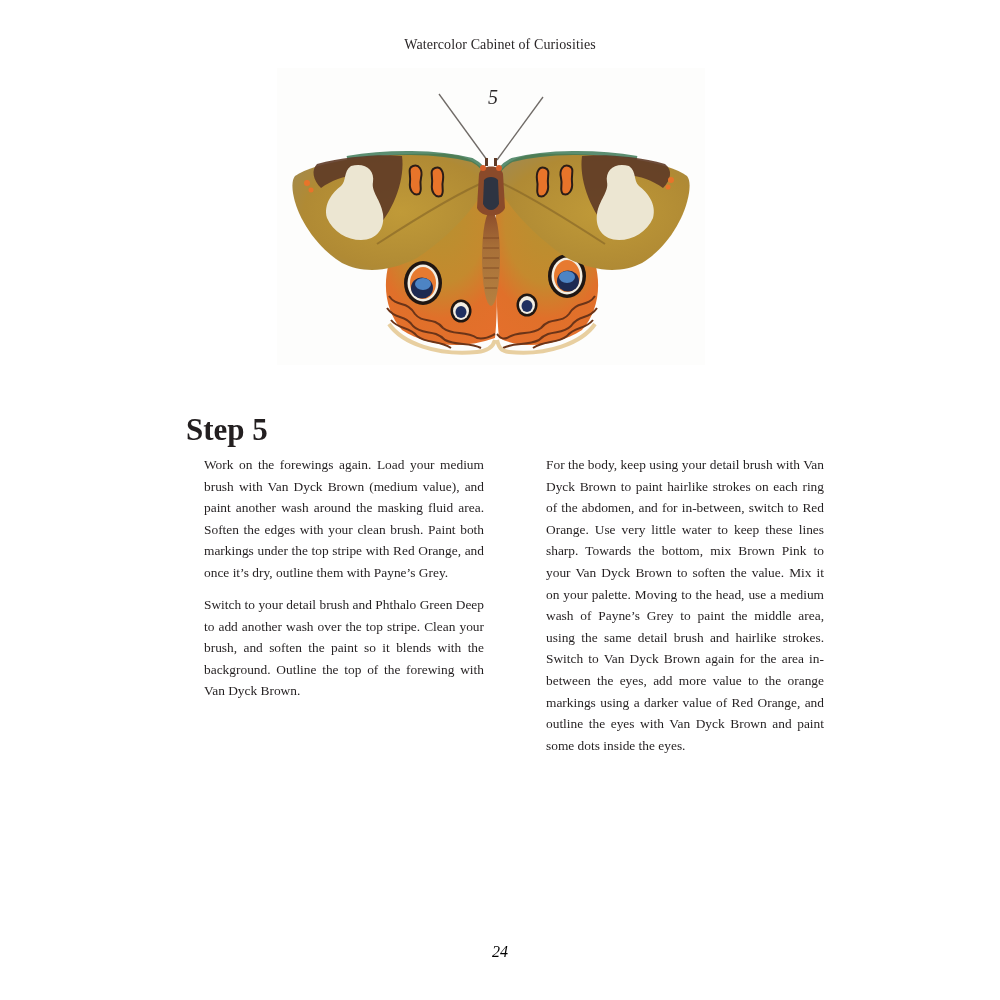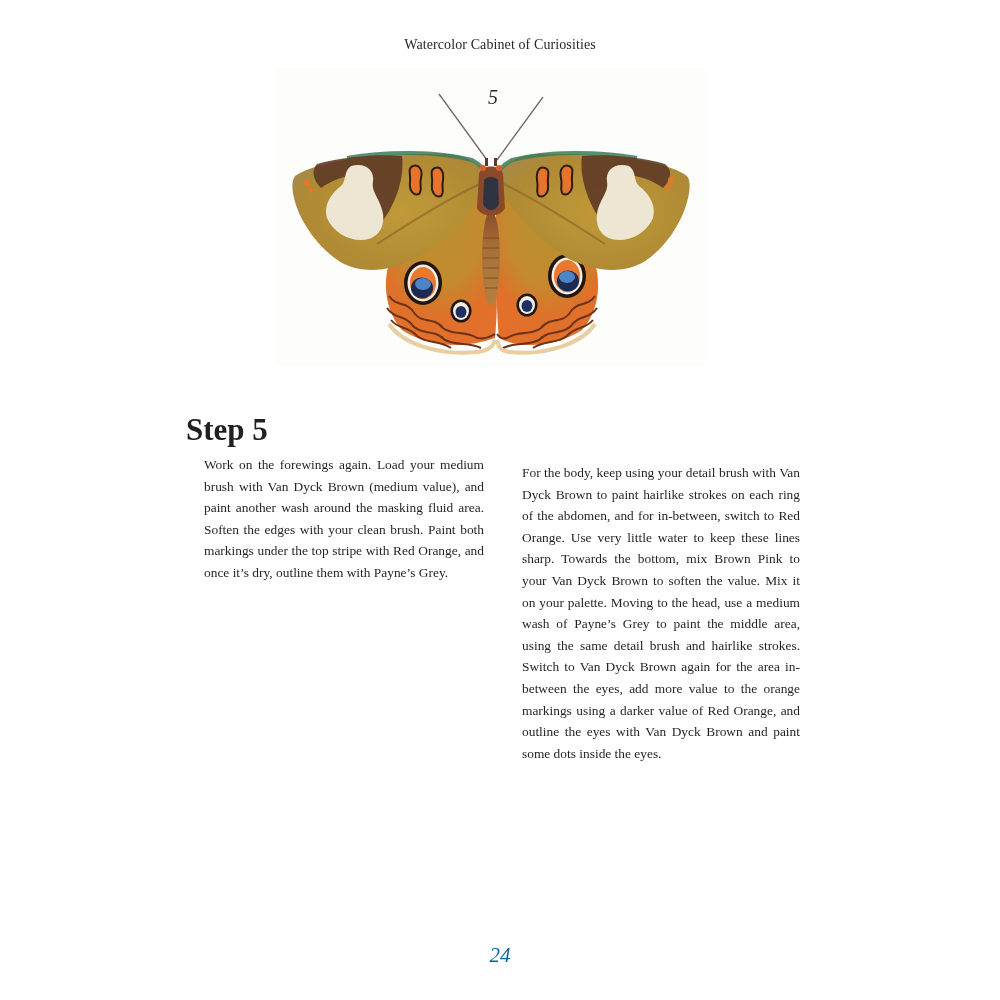--- a/index.html
+++ b/index.html
@@ -65,30 +65,30 @@
     font-size: 13.4px;
     line-height: 21.6px;
     text-align: justify;
     color: #231f20;
   }
   .column p {
     margin: 0 0 10.5px 0;
     hyphens: manual;
   }
   .col-left { left: 204px; width: 280px; font-family: Liberation Serif, serif; }
-  .col-right { left: 522px; width: 278px; margin-top: 8px; }
+  .col-right { left: 546px; width: 278px; }
   .folio {
     position: absolute;
     top: 943px;
     left: 0;
     width: 1000px;
     text-align: center;
     font-style: italic;
-    font-size: 21px;
-    color: #0369a1;
+    font-size: 16px;
+    color: #000000;
   }
 </style>
 </head>
 <body>
 
 <div class="running-head">Watercolor Cabinet of Curiosities</div>
 
 <div class="figure">
   <svg width="428" height="297" viewBox="0 0 428 297">
     <defs>
@@ -213,19 +213,20 @@
       <rect x="217" y="90" width="3" height="8" fill="#5e3a26"></rect>
     </g>
   </svg>
   <div class="figure-number">5</div>
 </div>
 
 <h2 class="step-heading">Step 5</h2>
 
 <div class="column col-left">
   <p>Work on the forewings again. Load your me­dium brush with Van Dyck Brown (medium value), and paint another wash around the masking fluid area. Soften the edges with your clean brush. Paint both markings under the top stripe with Red Orange, and once it’s dry, out­line them with Payne’s Grey.</p>
+  <p>Switch to your detail brush and Phthalo Green Deep to add another wash over the top stripe. Clean your brush, and soften the paint so it blends with the background. Outline the top of the forewing with Van Dyck Brown.</p>
 </div>
 
 <div class="column col-right">
   <p>For the body, keep using your detail brush with Van Dyck Brown to paint hairlike strokes on each ring of the abdomen, and for in-between, switch to Red Orange. Use very little water to keep these lines sharp. Towards the bottom, mix Brown Pink to your Van Dyck Brown to soften the value. Mix it on your palette. Mov­ing to the head, use a medium wash of Payne’s Grey to paint the middle area, using the same detail brush and hairlike strokes. Switch to Van Dyck Brown again for the area in-between the eyes, add more value to the orange markings using a darker value of Red Orange, and out­line the eyes with Van Dyck Brown and paint some dots inside the eyes.</p>
 </div>
 
 <div class="folio">24</div>
 
 </body></html>

